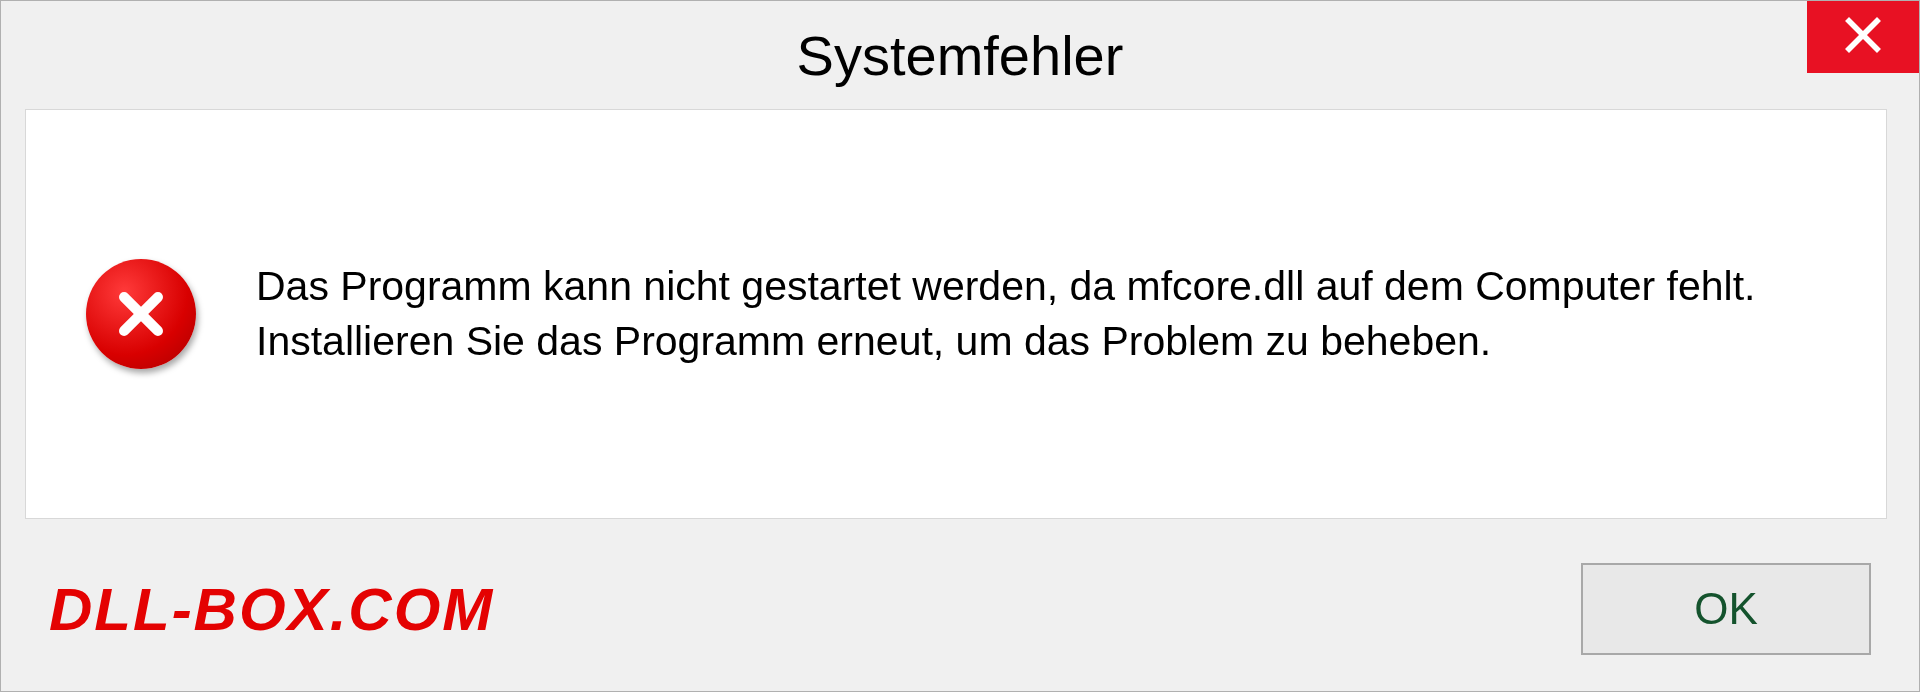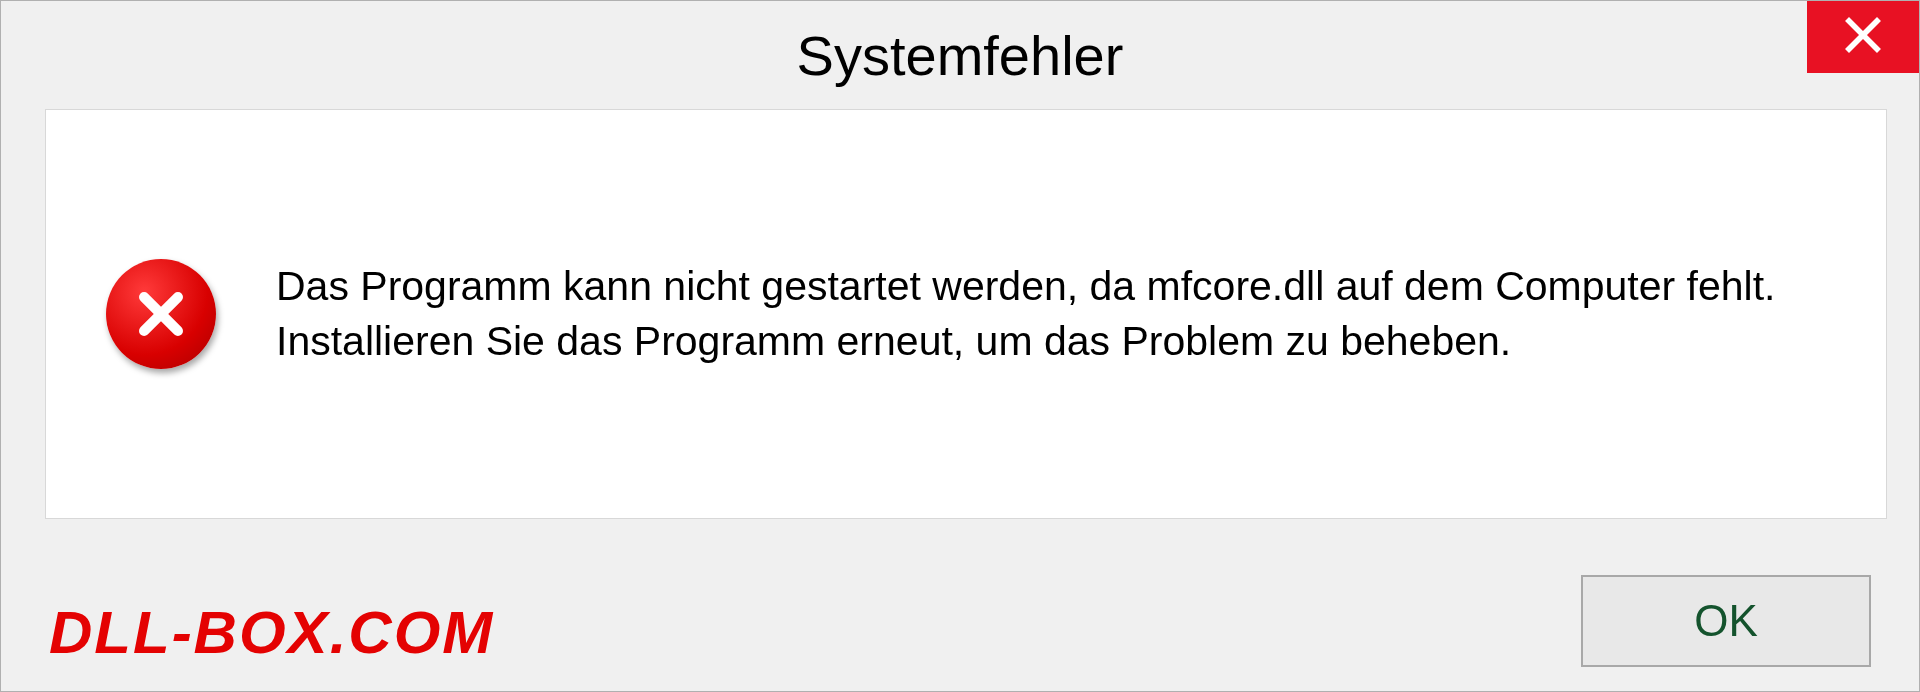--- a/index.html
+++ b/index.html
@@ -45,21 +45,21 @@
       display: flex;
       align-items: center;
       justify-content: center;
       cursor: pointer;
     }
     .close-btn svg {
       width: 42px;
       height: 42px;
     }
     .content-panel {
-      margin: 0 32px 32px 44px;
+      margin: 0 32px 32px 24px;
       flex: 1;
       background: #ffffff;
       border: 1px solid #d8d8d8;
       display: flex;
       align-items: center;
       padding: 40px 60px;
       gap: 60px;
     }
     .error-icon-wrap {
       flex-shrink: 0;
@@ -83,21 +83,21 @@
     }
     .message-text {
       font-size: 41px;
       line-height: 1.35;
       color: #000;
       font-weight: 400;
     }
     .footer {
       height: 140px;
       display: flex;
-      align-items: flex-end;
+      align-items: center;
       justify-content: space-between;
       padding: 0 48px 24px 48px;
     }
     .watermark {
       font-size: 60px;
       font-weight: 900;
       font-style: italic;
       color: #e40202;
       letter-spacing: 2px;
       font-family: Arial, sans-serif;

